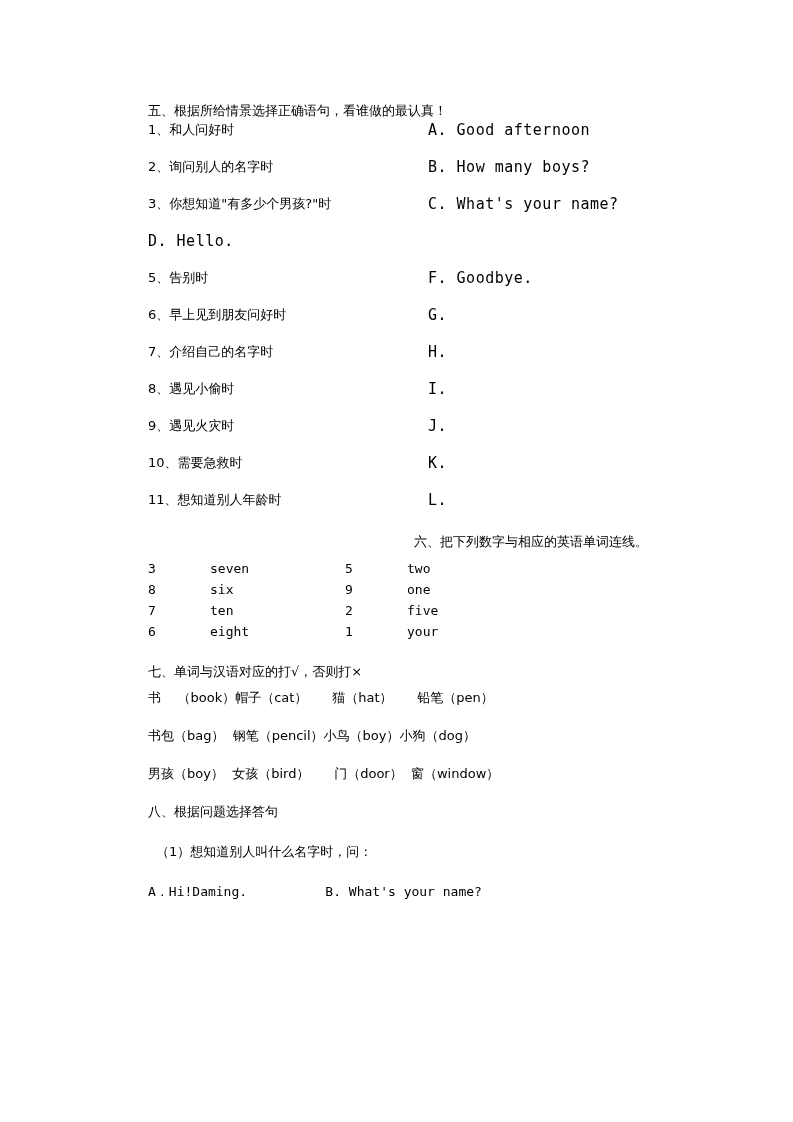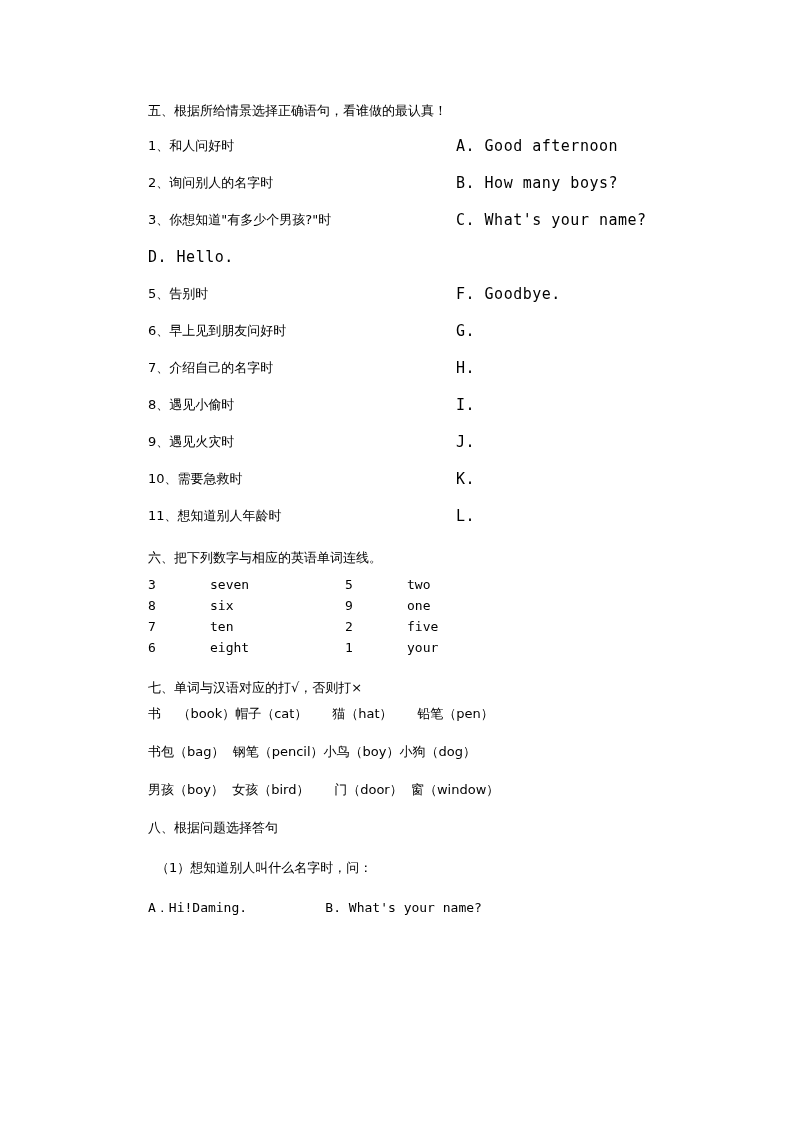--- a/index.html
+++ b/index.html
@@ -26,50 +26,50 @@
     position: absolute;
     left: 148px;
     top: 104px;
     width: 500px;
   }
   
   .sec-heading {
     font-family: "DejaVu Sans", sans-serif;
     font-size: 13px;
     line-height: 1.0;
-    margin: 0 0 20px 0;
+    margin: 0 0 4px 0;
     white-space: nowrap;
   }
   .match-list {
     margin: 0;
     padding: 0;
   }
   .match-row {
     display: flex;
     align-items: flex-start;
     margin-bottom: 19px;
     white-space: nowrap;
-    gap: 28px;
   }
   .match-left {
     font-family: "DejaVu Sans", sans-serif;
     font-size: 13px;
     width: 280px;
     flex: 0 0 280px;
   }
   .match-right {
     font-family: "DejaVu Sans Mono", monospace;
     font-size: 15px;
     letter-spacing: 0.5px;
   }
   .sec6-heading {
     font-family: "DejaVu Sans", sans-serif;
     font-size: 13px;
     margin: 24px 0 10px 0;
     white-space: nowrap;
+    text-align: right;
   }
   table.numwords {
     border-collapse: collapse;
     font-family: "DejaVu Sans Mono", monospace;
     font-size: 13px;
     margin: 0 0 0 0;
   }
   table.numwords td {
     padding: 0 0 6px 0;
     vertical-align: top;

